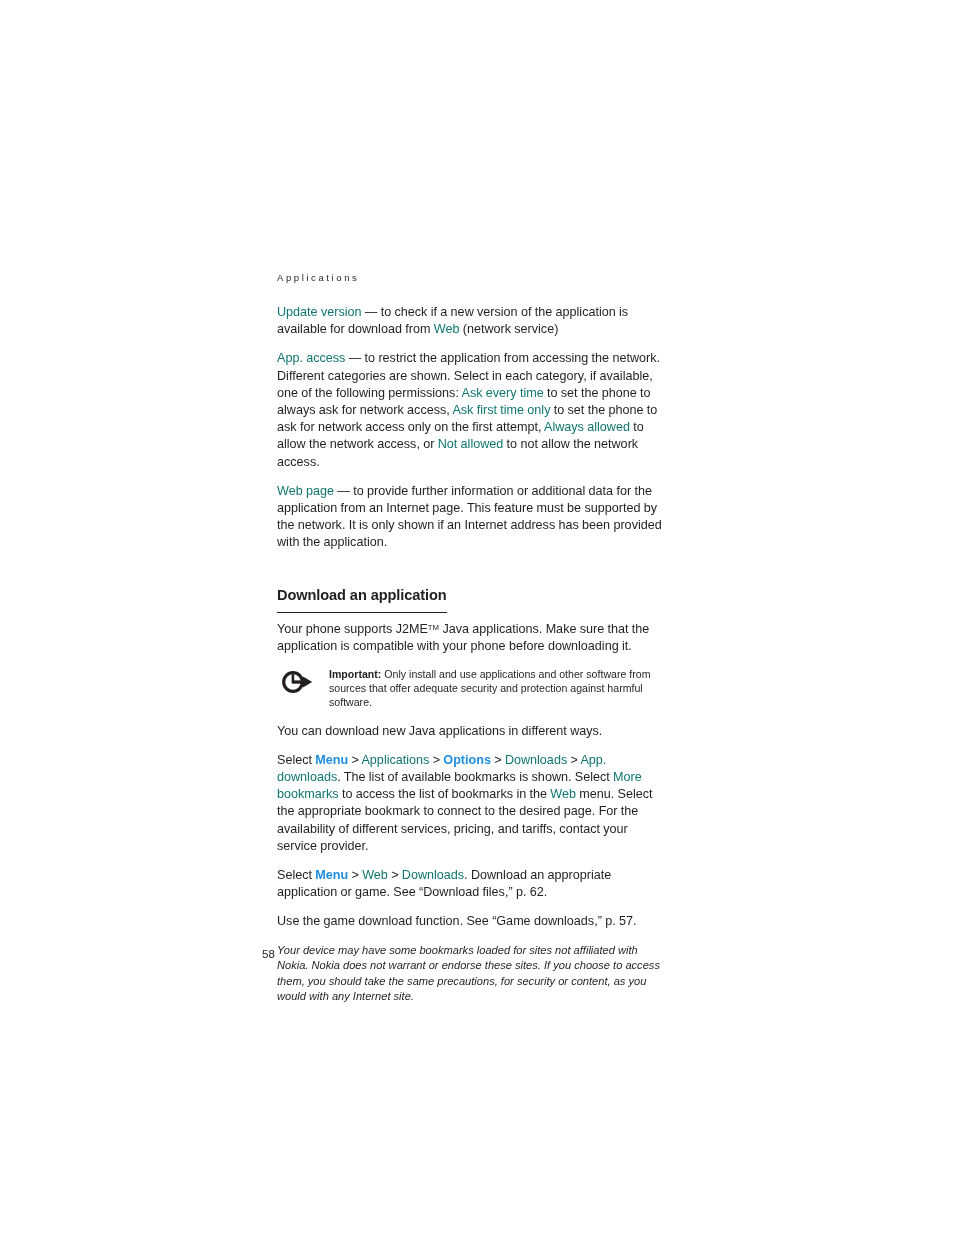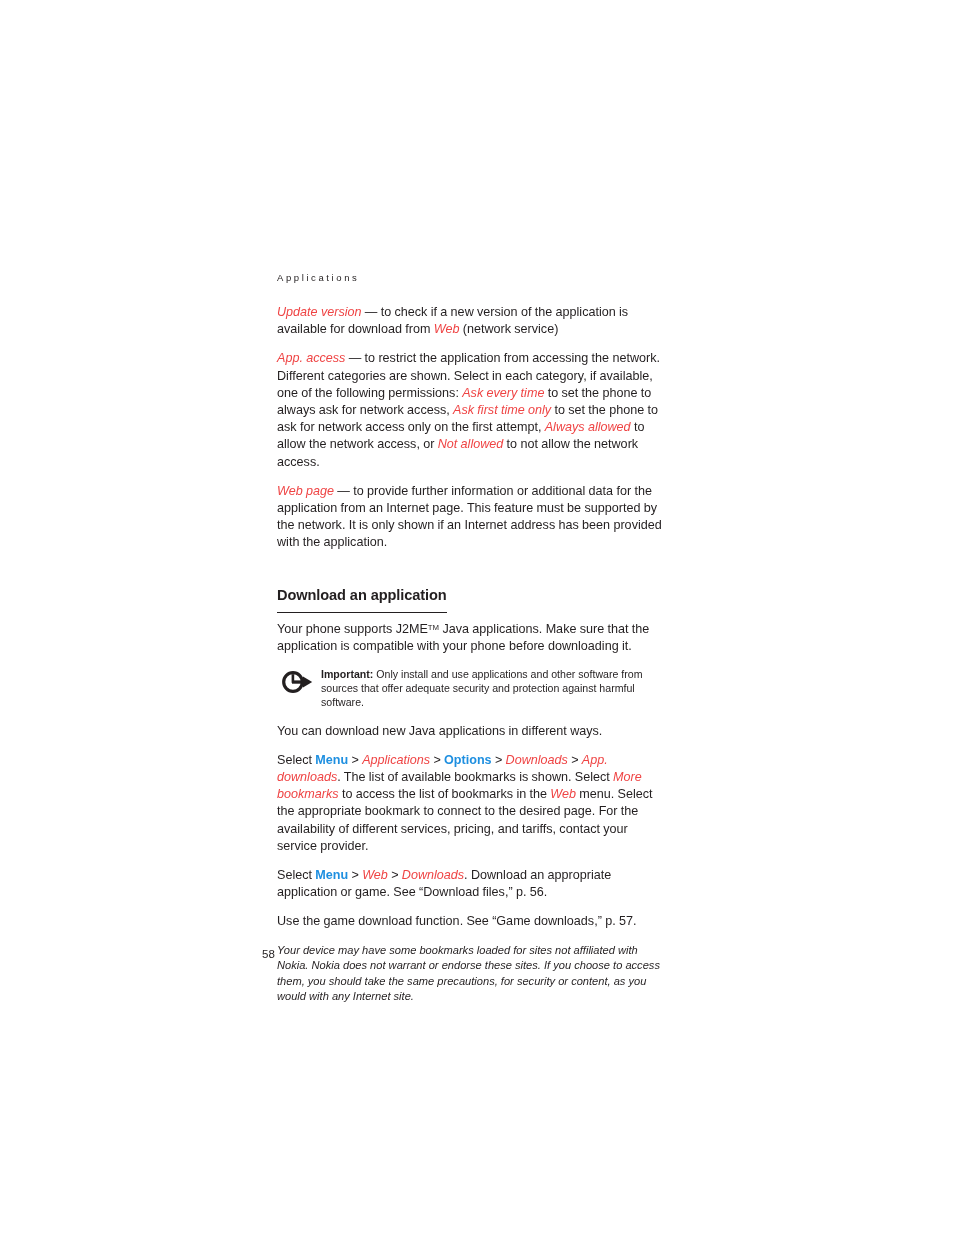--- a/index.html
+++ b/index.html
@@ -51,22 +51,21 @@
     font-size: 12.6px;
     line-height: 17.2px;
     color: #231f20;
     text-align: left;
     word-spacing: -0.2px;
   }
   p.body:last-child { margin-bottom: 0; }
 
   
   .lnk-i {
-    color: #ef4444;
-    font-style: italic;
+    color: #0f766e;
   }
   .lnk-b {
     color: #1e8fe0;
     font-weight: bold;
     font-style: normal;
     text-align: center;
   }
 
   .gt { color: #231f20; }
 
@@ -95,21 +94,21 @@
     position: absolute;
     left: 4px;
     top: 3px;
     width: 32px;
     height: 24px;
   }
   .note-text {
     font-size: 10.6px;
     line-height: 14.2px;
     color: #231f20;
-    margin: 0;
+    margin: 8px;
   }
   .note-text b { font-weight: bold; }
 
   
   p.fineprint {
     margin: 0 0 10px 0;
     font-size: 11.1px;
     line-height: 15.4px;
     color: #231f20;
     font-style: italic;
@@ -175,21 +174,21 @@
       </p>
     </div>
 
     <p class="body">You can download new Java applications in different ways.</p>
 
     <p class="body">
       <span>Select </span><span class="lnk-b">Menu</span><span class="gt"> &gt; </span><span class="lnk-i">Applications</span><span class="gt"> &gt; </span><span class="lnk-b">Options</span><span class="gt"> &gt; </span><span class="lnk-i">Downloads</span><span class="gt"> &gt; </span><span class="lnk-i">App. downloads</span><span>. The list of available bookmarks is shown. Select </span><span class="lnk-i">More bookmarks</span><span> to access the list of bookmarks in the </span><span class="lnk-i">Web</span><span> menu. Select the appropriate bookmark to connect to the desired page. For the availability of different services, pricing, and tariffs, contact your service provider.</span>
     </p>
 
     <p class="body">
-      <span>Select </span><span class="lnk-b">Menu</span><span class="gt"> &gt; </span><span class="lnk-i">Web</span><span class="gt"> &gt; </span><span class="lnk-i">Downloads</span><span>. Download an appropriate application or game. See “Download files,” p. 56.</span>
+      <span>Select </span><span class="lnk-b">Menu</span><span class="gt"> &gt; </span><span class="lnk-i">Web</span><span class="gt"> &gt; </span><span class="lnk-i">Downloads</span><span>. Download an appropriate application or game. See “Download files,” p. 62.</span>
     </p>
 
     <p class="body">Use the game download function. See “Game downloads,” p. 57.</p>
 
 
     <p class="fineprint">Your device may have some bookmarks loaded for sites not affiliated with Nokia. Nokia does not warrant or endorse these sites. If you choose to access them, you should take the same precautions, for security or content, as you would with any Internet site.</p>
 
   </div>
 
   <div class="folio">58</div>

